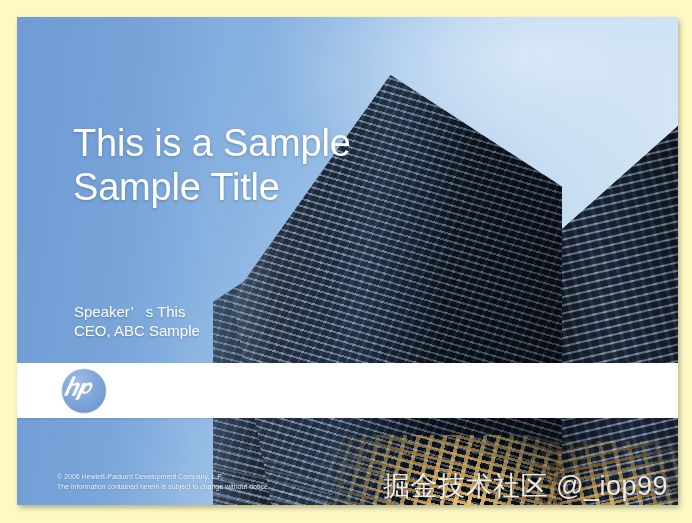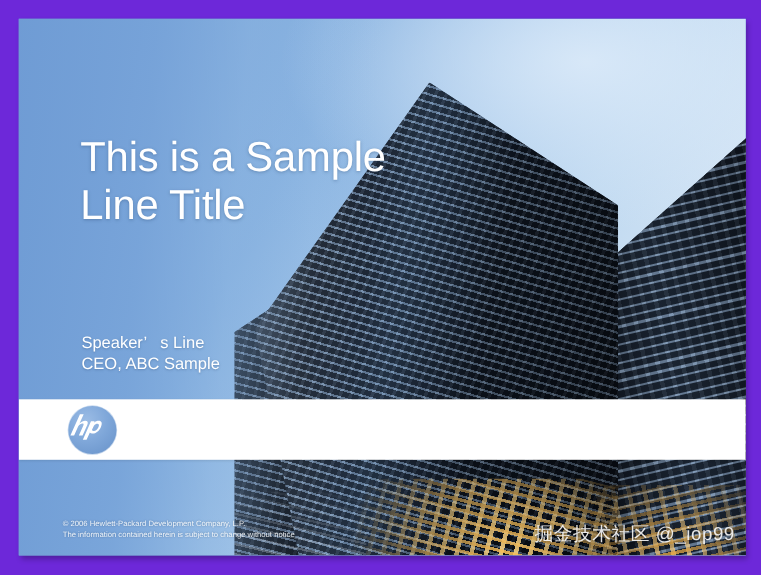--- a/index.html
+++ b/index.html
@@ -12,21 +12,21 @@
     height: 523px;
     overflow: hidden;
     font-family: "Liberation Sans", sans-serif;
   }
 
   
   #page {
     position: relative;
     width: 692px;
     height: 523px;
-    background: #6d28d9;
+    background: #fef9c3;
   }
 
   
   #slide {
     position: absolute;
     left: 17px;
     top: 17px;
     width: 661px;
     height: 488px;
     overflow: hidden;
@@ -318,21 +318,21 @@
     opacity: 0.88;
     white-space: nowrap;
     text-shadow: 0 0 2px rgba(30,55,90,0.5);
   }
 
   
   .watermark {
     position: absolute;
     right: 10px;
     bottom: 6px;
-    font-size: 17px;
+    font-size: 27px;
     line-height: 26px;
     color: rgba(255,255,255,0.88);
     white-space: nowrap;
     text-shadow: 0 1px 3px rgba(0,0,0,0.45);
     letter-spacing: 0.5px;
   }
 </style>
 </head>
 <body>
 
@@ -366,25 +366,25 @@
     <div class="lit lit-right">
         <div class="g"></div>
       </div>
 
     <div class="haze"></div>
 
     <div class="white-band"></div>
 
     <div class="title-block">
       <div class="title-line">This is a Sample</div>
-      <div class="title-line">Line Title</div>
+      <div class="title-line">Sample Title</div>
     </div>
 
     <div class="speaker-block">
-      <div class="speaker-line">Speaker’   s Line</div>
+      <div class="speaker-line">Speaker’   s This</div>
       <div class="speaker-line">CEO, ABC Sample</div>
     </div>
 
     <div class="hp-logo">
       <svg width="48" height="48" viewBox="0 0 48 48" aria-hidden="true">
         <defs>
           <radialGradient id="hpg" cx="38%" cy="30%" r="78%">
             <stop offset="0%" stop-color="#9bbce5"></stop>
             <stop offset="55%" stop-color="#7fa7d9"></stop>
             <stop offset="100%" stop-color="#6d97cd"></stop>

